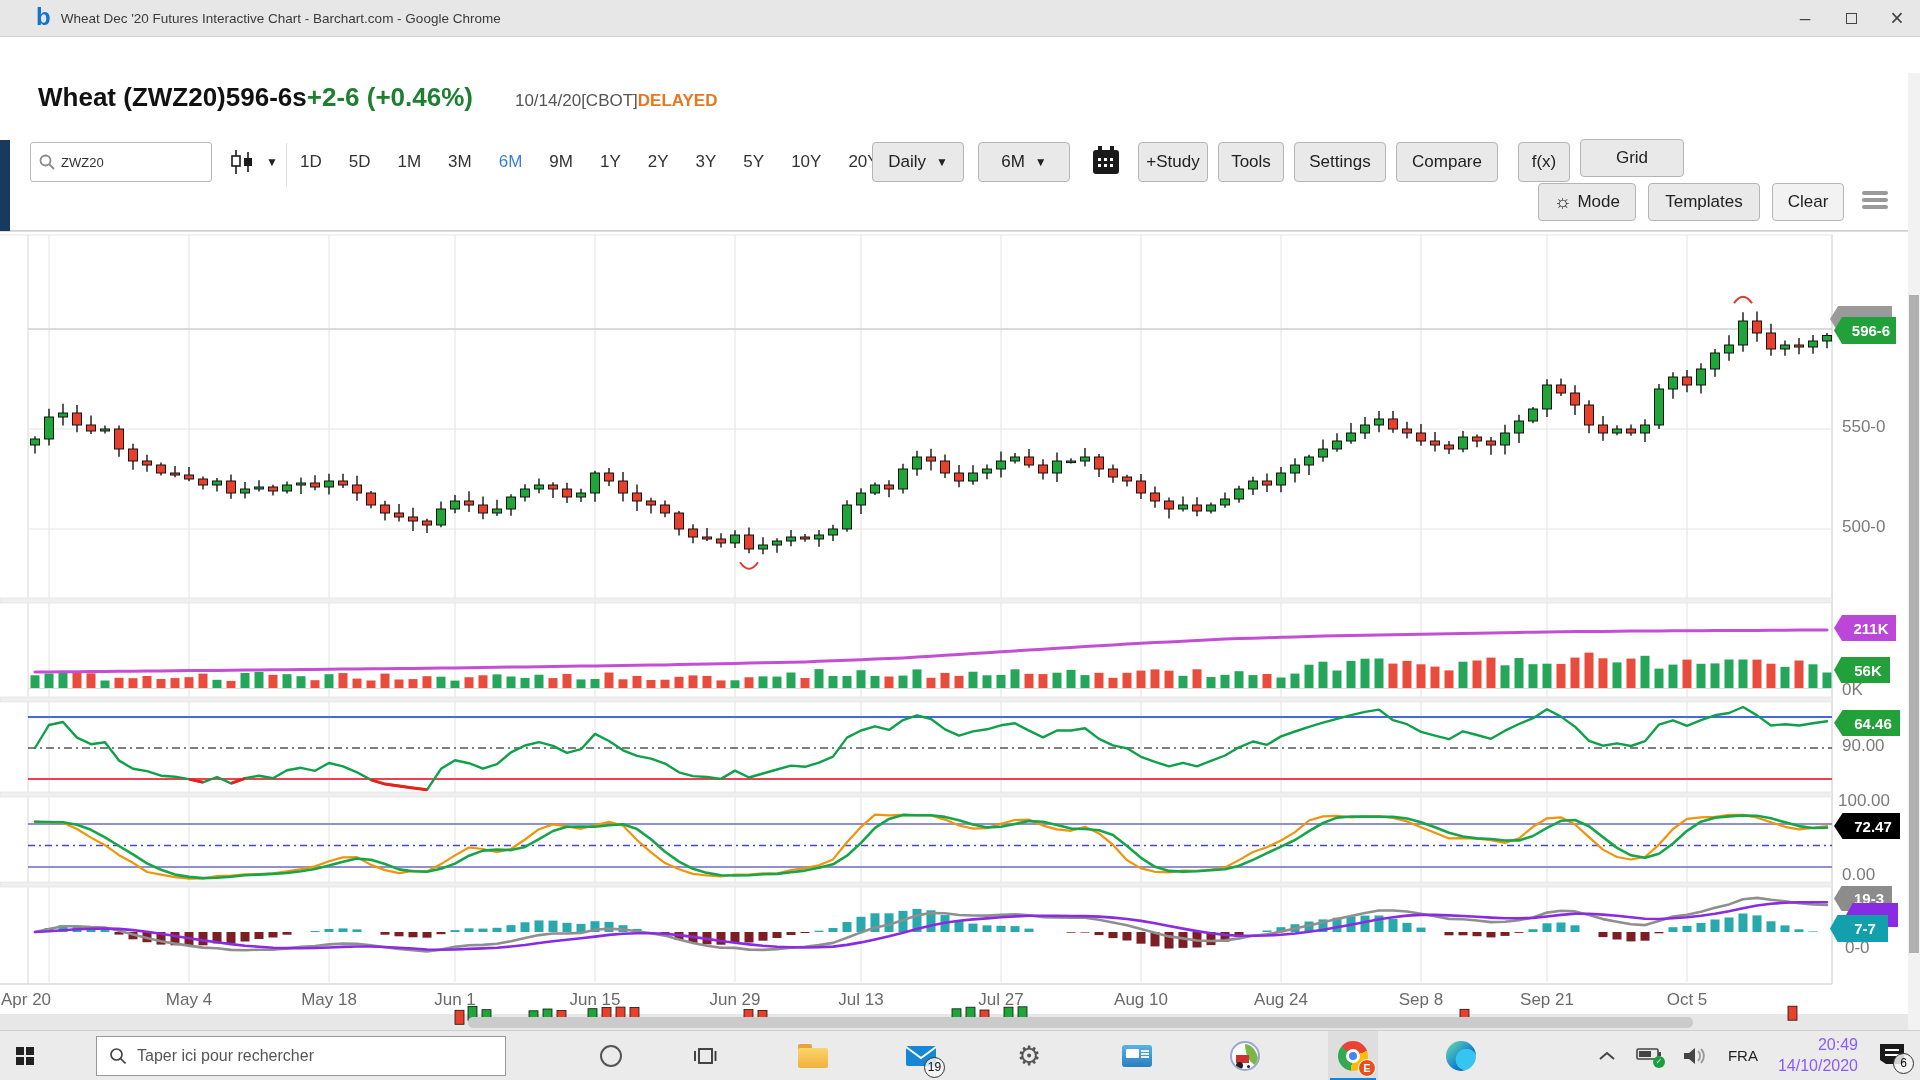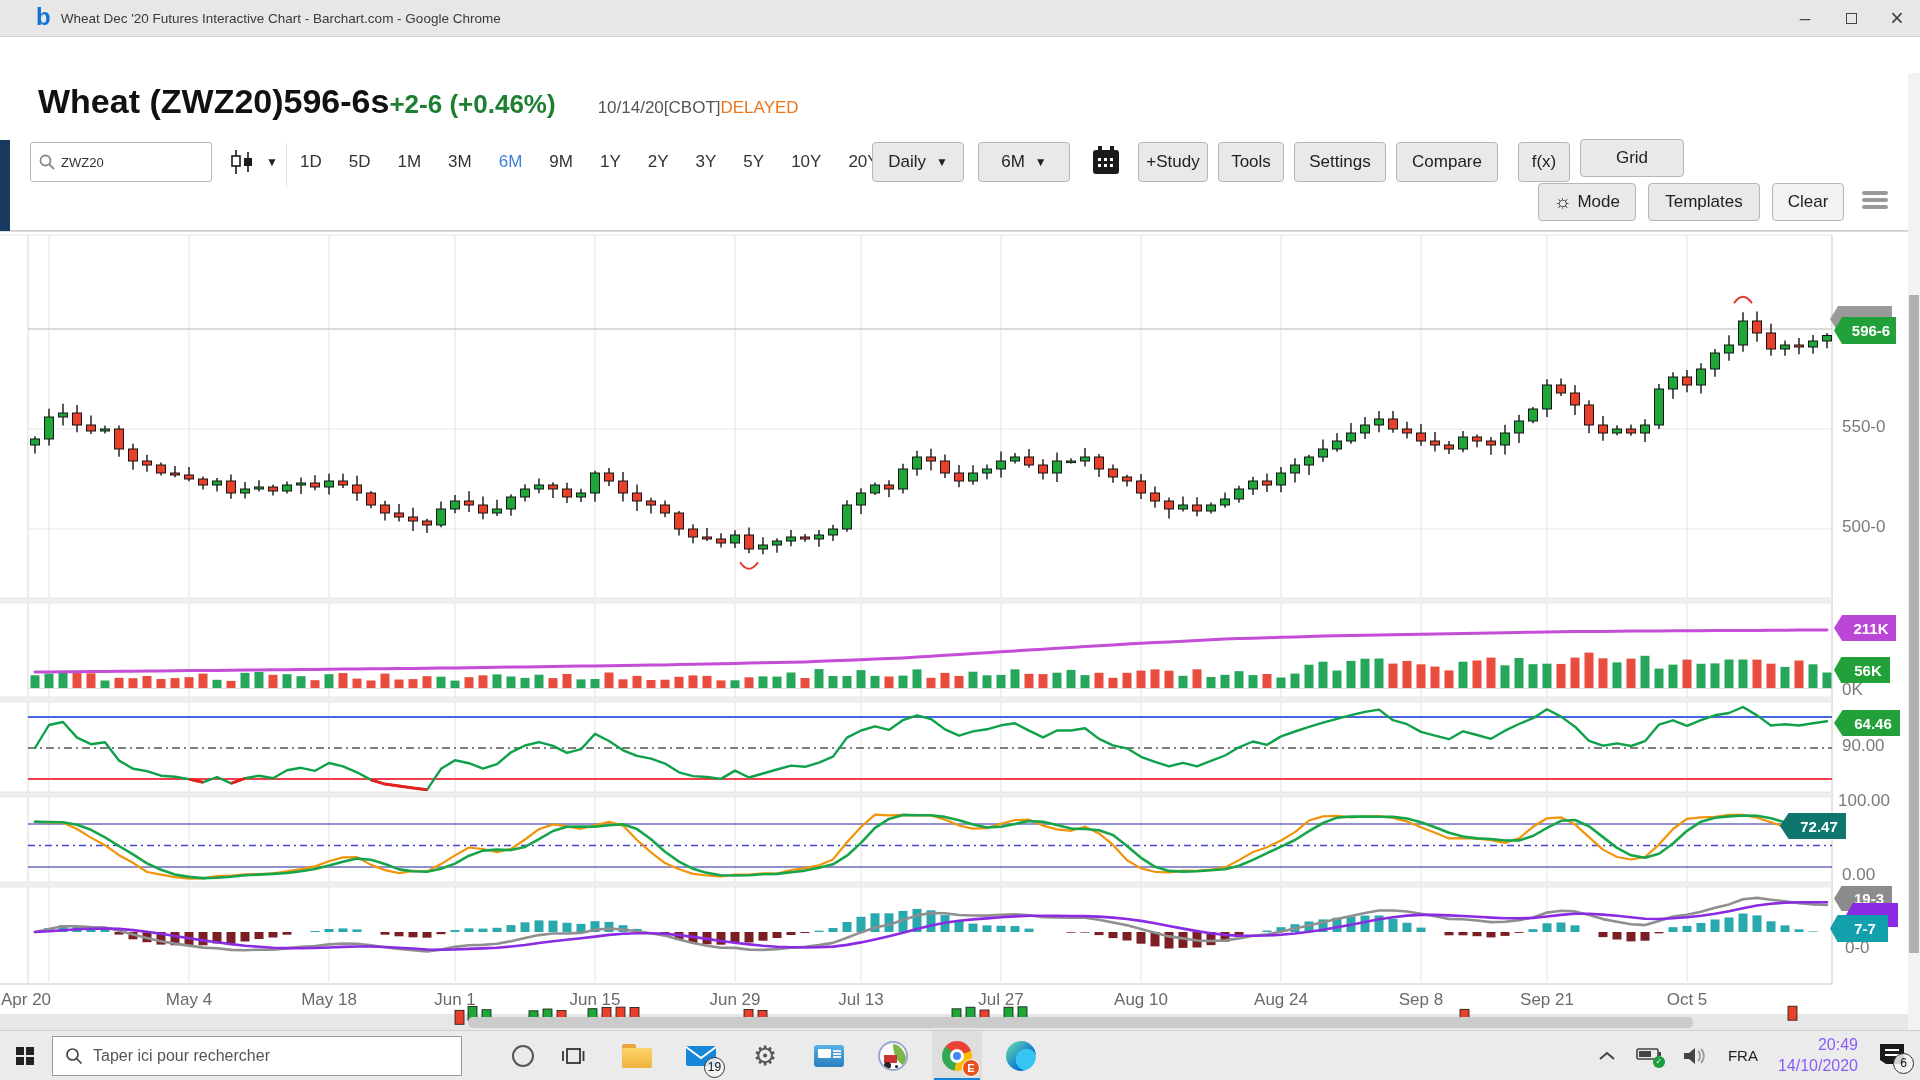--- a/index.html
+++ b/index.html
@@ -18,25 +18,25 @@
   .wctl .sq { width:11px; height:11px; border:1.4px solid #444; display:block; }
   #winctls { margin-left:auto; display:flex; }
 
   #urlbar { left:0; top:37px; width:1920px; height:36px; background:#fff;
             border-bottom:1px solid #d6d6d6; display:flex; align-items:center; }
   #urlbar .url { font-size:15px; color:#555; margin-left:14px; }
   .uicon { margin-left:18px; color:#6a6a6a; }
 
   
   #qhdr { left:38px; top:82px; display:flex; align-items:baseline; }
-  #qhdr .nm { font-size:34px; font-weight:bold; color:#111; }
+  #qhdr .nm { font-size:26px; font-weight:bold; color:#111; }
   #qhdr .chg { font-size:26px; font-weight:bold; color:#1d7f30; }
   #qhdr .dt { font-size:17px; color:#555; margin-left:42px; }
   #qhdr .ex { font-size:17px; color:#555; }
-  #qhdr .dly { font-size:17px; color:#e8761f; }
+  #qhdr .dly { font-size:17px; color:#e8761f;font-weight:bold; }
 
   
   #toolbar { left:0; top:135px; width:1920px; height:96px; background:#fff;
              border-bottom:1px solid #ccc; }
   #sidestripe { left:0; top:140px; width:10px; height:93px; background:#173a5e; }
   .btn { position:absolute; background:#e9e9e9; border:1px solid #b5b5b5; border-radius:4px;
          font-size:17px; color:#222; display:flex; align-items:center; justify-content:center; }
   #searchbox { left:30px; top:142px; width:182px; height:40px; background:#fff;
                border:1px solid #b8b8b8; border-radius:3px; display:flex; align-items:center; }
   #searchbox input { border:none; outline:none; font-size:13px; color:#333; width:130px;
@@ -55,21 +55,21 @@
                      font-size:17px; color:#6a6a6a; }
   .tag { position:absolute; color:#fff; font-weight:bold; font-size:15px;
          display:flex; align-items:center; justify-content:center; padding-left:12px;
          clip-path:polygon(13% 0,100% 0,100% 100%,13% 100%,0 50%); }
   .slabel { position:absolute; font-size:17px; color:#7a7a7a; }
   #vscroll { left:1908px; top:73px; width:12px; height:957px; background:#f2f2f2; }
   #vthumb { left:1909px; top:295px; width:10px; height:658px; background:#b0b0b0; }
 
   
   #taskbar { left:0; top:1030px; width:1920px; height:50px; background:#ebebeb;
-             border-top:1px solid #cfcfcf; display:flex; align-items:center; }
+             border-top:1px solid #cfcfcf; display:flex; align-items:center;gap:44px; }
   .tbicon { width:50px; height:50px; display:flex; align-items:center; justify-content:center;
             position:relative; }
   #tbsearch { width:410px; height:40px; background:#fff; border:1px solid #999;
               display:flex; align-items:center; margin-left:2px; }
   #tbsearch .ph { font-size:16px; color:#555; margin-left:10px; }
   #winlogo { display:grid; grid-template-columns:8px 8px; grid-template-rows:8px 8px; gap:2px; }
   #winlogo i { background:#222; }
   .ring { width:22px; height:22px; border:2.5px solid #555; border-radius:50%; }
   #chromecell { background:#dedede; }
   #chromecell .underline { position:absolute; left:2px; bottom:0; width:46px; height:3px;
@@ -809,21 +809,21 @@
   <div class="tag" style="left:1830px;top:306px;width:62px;height:26px;background:#9a9a9a"></div>
   <div class="tag" style="left:1834px;top:317px;width:62px;height:27px;background:#22a13b">596-6</div>
   <div class="slabel" style="left:1842px;top:417px">550-0</div>
   <div class="slabel" style="left:1842px;top:517px">500-0</div>
   <div class="tag" style="left:1834px;top:615px;width:62px;height:26px;background:#bb47d8">211K</div>
   <div class="tag" style="left:1834px;top:657px;width:56px;height:26px;background:#22a13b">56K</div>
   <div class="slabel" style="left:1842px;top:680px">0K</div>
   <div class="tag" style="left:1834px;top:710px;width:66px;height:26px;background:#22a13b">64.46</div>
   <div class="slabel" style="left:1842px;top:736px">90.00</div>
   <div class="slabel" style="left:1838px;top:791px">100.00</div>
-  <div class="tag" style="left:1780px;top:813px;width:66px;height:26px;background:#0f766e">72.47</div>
+  <div class="tag" style="left:1834px;top:813px;width:66px;height:26px;background:#000000">72.47</div>
   <div class="slabel" style="left:1842px;top:865px">0.00</div>
   <div class="slabel" style="left:1845px;top:938px">0-0</div>
   <div class="tag" style="left:1834px;top:886px;width:58px;height:25px;background:#8c8c8c">19-3</div>
   <div class="tag" style="left:1846px;top:903px;width:52px;height:24px;background:#8a2ae2"></div>
   <div class="tag" style="left:1830px;top:915px;width:58px;height:27px;background:#12a0ad">7-7</div>
 
   <div id="vscroll" class="abs"></div>
   <div id="vthumb" class="abs"></div>
 
   <div id="taskbar" class="abs">

